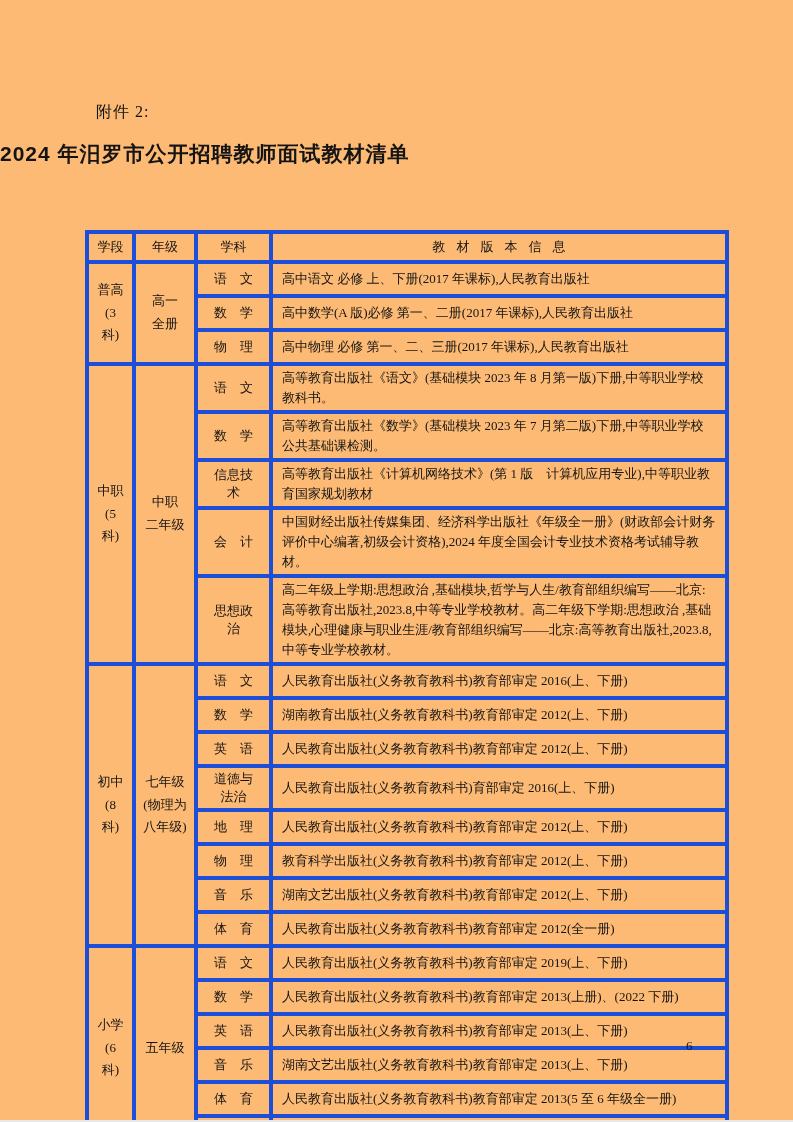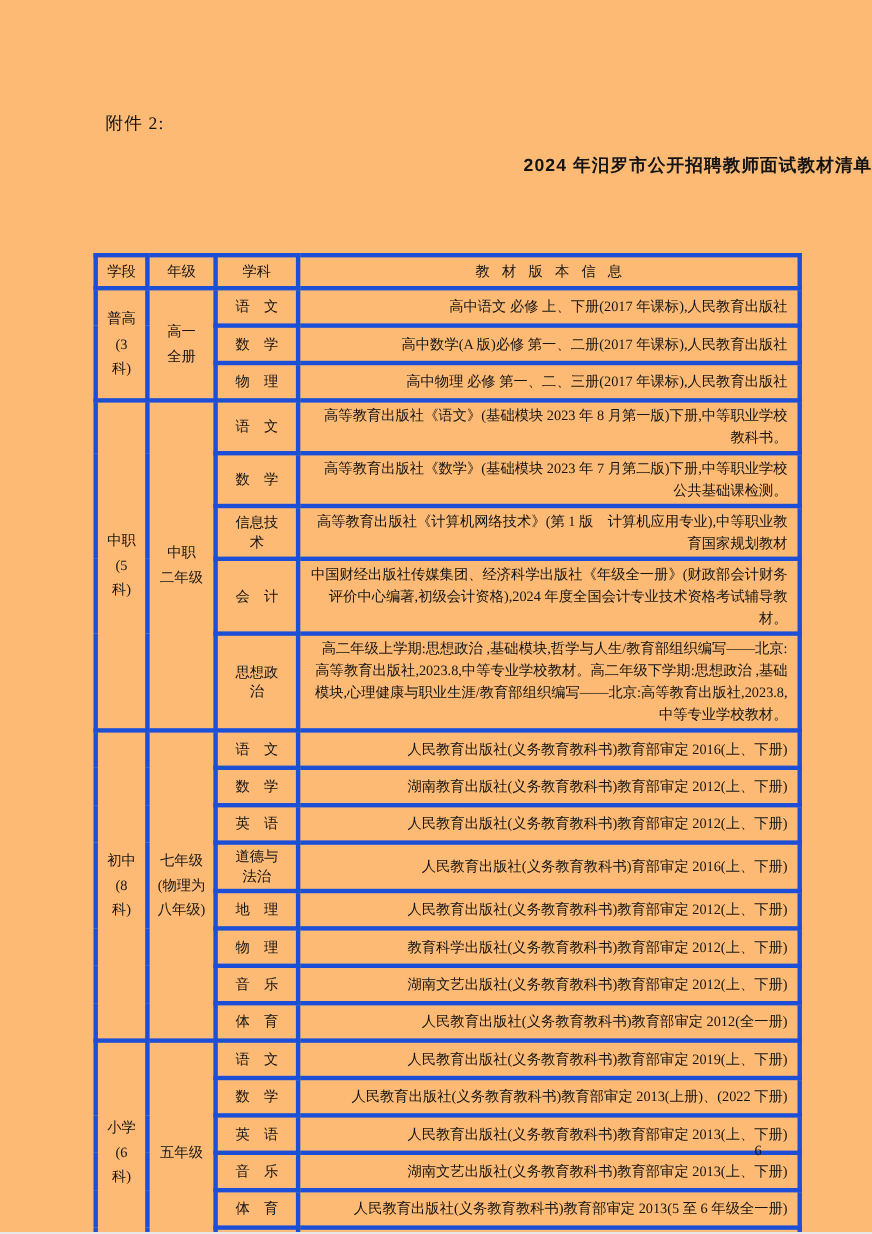--- a/index.html
+++ b/index.html
@@ -11,23 +11,23 @@
     font-family: "Liberation Serif", "DejaVu Serif", serif;
     color: #141414;
     overflow: hidden;
   }
   .attachment {
     position: absolute; left: 96px; top: 102px;
     font-size: 16px; letter-spacing: 1px;
   }
   .title {
     position: absolute; left: 0; right: 0; top: 140px;
-    text-align: right;
+    text-align: left;
     font-family: "Liberation Sans", "DejaVu Sans", sans-serif;
-    font-weight: 700; font-size: 16px; letter-spacing: 1px;
+    font-weight: 700; font-size: 21px; letter-spacing: 1px;
   }
   .subtitle {
     position: absolute; left: 0; right: 0; top: 176px;
     text-align: center;
     font-family: "Liberation Sans", "DejaVu Sans", sans-serif;
     font-weight: 700; font-size: 19px; letter-spacing: 1px;
   }
   table.tb {
     position: absolute; left: 85px; top: 230px;
     width: 644px;
@@ -43,21 +43,21 @@
   }
   .tb thead th { height: 26px; text-align: center; padding: 0 2px; }
   .c-head-info { letter-spacing: 0.85em; text-indent: 0.85em; margin-left: 40px; }
   .c-stage, .c-grade {
     text-align: center;
     white-space: pre-line;
     line-height: 1.75;
     padding: 2px 1px;
   }
   .c-subject { text-align: center; padding: 2px 12px; margin-left: 32px; }
-  .c-info { padding: 2px 9px; line-height: 20px; text-align: right; margin-top: 40px; }
+  .c-info { padding: 2px 9px; line-height: 20px; text-align: left; margin-top: 40px; }
   tr.r-s .c-subject, tr.r-s .c-info { height: 26px; }
   .col-stage { width: 47px; }
   .col-grade { width: 62px; }
   .col-subject { width: 75px; }
   .pagenum {
     position: absolute; left: 686px; top: 1038px;
     font-size: 13px;
   }
 </style>
 </head>

